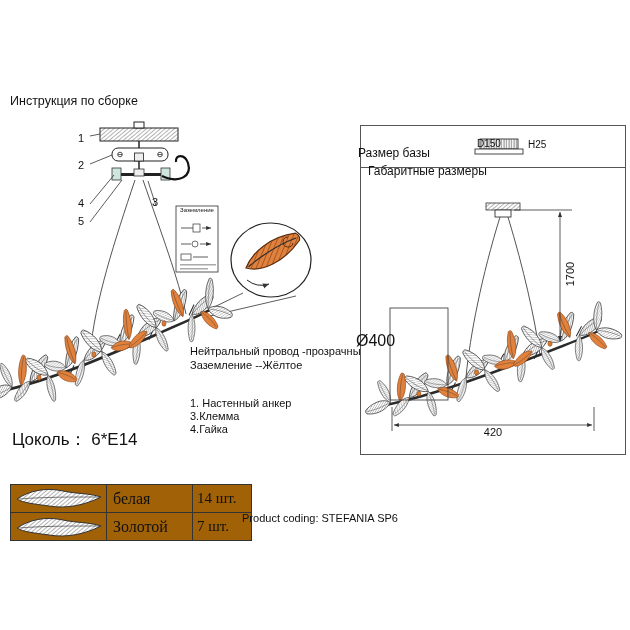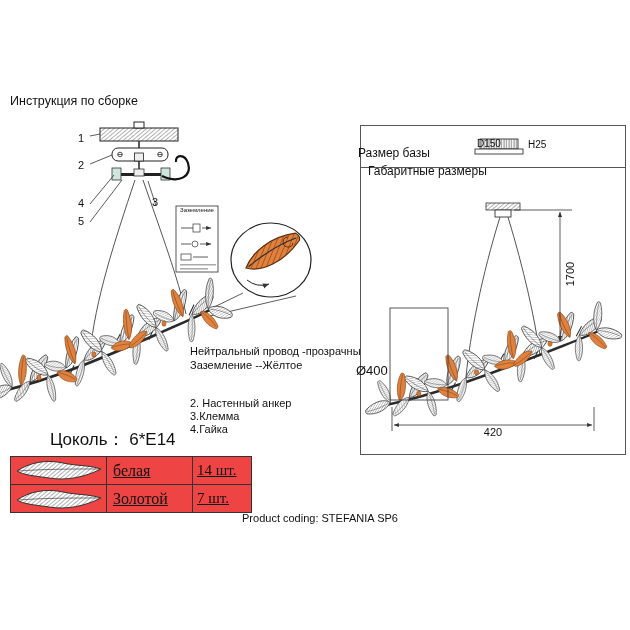--- a/index.html
+++ b/index.html
@@ -4,37 +4,37 @@
 <style>
   * { margin:0; padding:0; box-sizing:border-box; }
   html,body { width:630px; height:630px; }
   body { font-family:"Liberation Sans",sans-serif; background:#ffffff; color:#111; position:relative; overflow:hidden; }
   .abs { position:absolute; }
   .page-title { left:10px; top:94px; font-size:12.5px; }
   .pnum { font-size:11px; }
   .ground-label { left:177px; top:207px; width:40px; text-align:center; font-size:6px; }
   .wire-notes { left:190px; top:344px; font-size:11px; line-height:14px; }
   .parts-list { left:190px; top:397px; font-size:11px; line-height:13px; }
-  .socket-label { left:12px; top:428px; font-size:17px;margin-left:38px; }
-  .lamp-table { position:absolute; left:10px; top:456px; border:1px solid #333; background:#ef4444;text-decoration:underline; }
+  .socket-label { left:12px; top:428px; font-size:17px; }
+  .lamp-table { position:absolute; left:10px; top:484px; border:1px solid #333; background:#a16207; }
   .lt-row { display:flex; }
   .lt-row + .lt-row { border-top:1px solid #333; }
   .lt-cell { display:flex; align-items:center; height:27px; }
   .lt-leaf { width:96px; border-right:1px solid #333; padding-left:3px; }
   .lt-name { width:86px; border-right:1px solid #333; font-family:"Liberation Serif",serif; font-size:16px; padding-left:6px; }
   .lt-count { width:58px; font-family:"Liberation Serif",serif; font-size:15px; padding-left:4px; }
   .dim-box { left:360px; top:125px; width:266px; height:330px; border:1px solid #555; background:#fff; }
   .dim-divider { left:361px; top:167px; width:264px; border-top:1px solid #555; height:0; }
   .sec-title { font-size:12px; }
   .base-title { left:358px; top:128px;margin-top:18px; }
   .overall-title { left:368px; top:164px; }
   .dim-label { font-size:10px; }
   .d150 { left:477px; top:138px; }
   .h25 { left:512px; top:139px;padding-left:16px; }
-  .dia400 { left:356px; top:363px; font-size:13px; }
+  .dia400 { left:356px; top:332px; font-size:16px; }
   .dim-drop { left:548px; top:268px; width:44px; text-align:center; font-size:11px; transform:rotate(-90deg); }
   .dim-width { left:453px; top:426px; width:80px; text-align:center; font-size:11px; }
   .product-coding { left:155px; top:512px; width:330px; text-align:center; font-size:11px; }
 </style>
 </head>
 <body>
 
 <svg width="0" height="0" style="position:absolute" aria-hidden="true">
   <defs>
     <pattern id="ht" width="3" height="3" patternUnits="userSpaceOnUse" patternTransform="rotate(50)">
@@ -168,21 +168,21 @@
 <div class="abs pnum" style="left:78px;top:215px">5</div>
 
 <div class="abs ground-label">Заземление</div>
 
 <div class="abs wire-notes">
   <div>Нейтральный провод -прозрачный</div>
   <div>Заземление --Жёлтое</div>
 </div>
 
 <div class="abs parts-list">
-  <div>2. Настенный анкер</div>
+  <div>1. Настенный анкер</div>
   <div>3.Клемма</div>
   <div>4.Гайка</div>
 </div>
 
 <div class="abs socket-label">Цоколь： 6*E14</div>
 
 <div class="lamp-table">
   <div class="lt-row">
     <div class="lt-cell lt-leaf">
       <svg width="90" height="24" viewBox="0 0 90 24">

